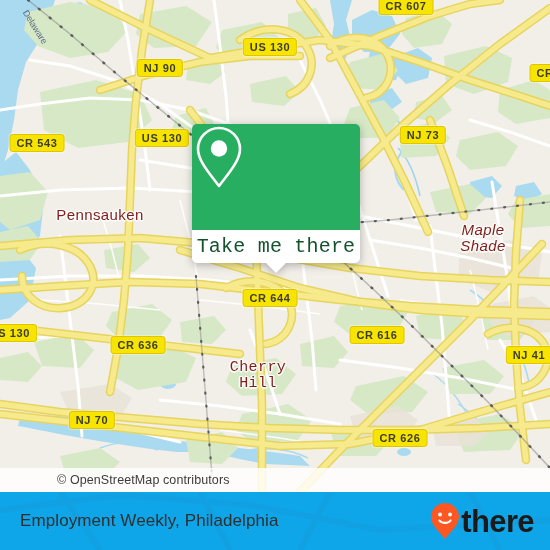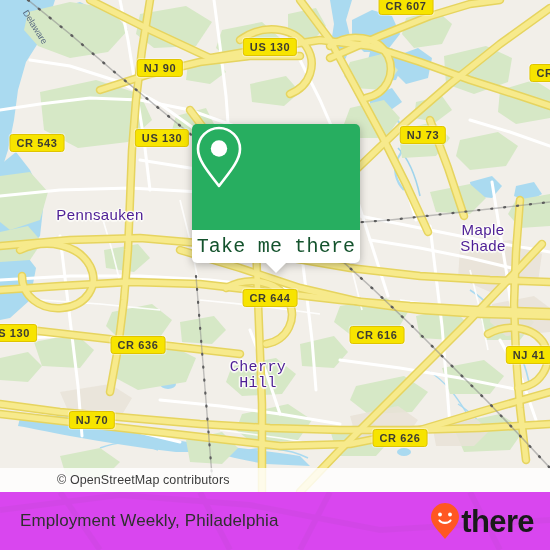--- a/index.html
+++ b/index.html
@@ -11,21 +11,21 @@
   #app{position:relative;width:550px;height:550px;overflow:hidden;background:#fff;}
 
   
   #map{position:absolute;left:0;top:0;width:550px;height:492px;overflow:hidden;background:#f2efe9;}
   #map svg{position:absolute;left:0;top:0;}
 
   
   .place-label{
     position:absolute;
     font-family:"Liberation Sans", sans-serif;
-    color:#4c1d95;
+    color:#7f1d1d;
     font-size:15px;
     letter-spacing:.4px;
     line-height:16px;
     text-align:center;
     transform:translate(-50%,-50%);
     white-space:pre-line;
     text-shadow:
       1.5px 0 1px #fdfcf9,-1.5px 0 1px #fdfcf9,0 1.5px 1px #fdfcf9,0 -1.5px 1px #fdfcf9,
       1px 1px 1px #fdfcf9,-1px -1px 1px #fdfcf9,1px -1px 1px #fdfcf9,-1px 1px 1px #fdfcf9;
     pointer-events:none;
@@ -101,21 +101,21 @@
     box-sizing:border-box;padding-left:9px;
   }
   #attribution-text{
     font-family:"Liberation Sans", sans-serif;
     font-size:12.5px;color:#3c3c3c;letter-spacing:.1px;margin-left:48px;
   }
 
   
   #footer{
     position:absolute;left:0;top:492px;width:550px;height:58px;
-    background:#d946ef;overflow:hidden;
+    background:#0ea5e9;overflow:hidden;
   }
   #footer-bg{position:absolute;left:0;top:-492px;opacity:.045;}
   #footer-title{
     position:absolute;left:20px;top:50%;transform:translateY(-50%);
     font-family:"Liberation Sans", sans-serif;
     font-size:17px;color:#2f2f2f;letter-spacing:.1px;white-space:nowrap;
   }
   #brand{
     position:absolute;right:16px;top:50%;transform:translateY(-50%);
     display:flex;align-items:center;gap:1px;
@@ -332,21 +332,21 @@
 
         <path d="M336,224 L390,220 L444,214 L498,208 L550,202" stroke="#8a8a8a" stroke-width="1.4" fill="none" opacity="0.5"></path>
         <path d="M336,224 L390,220 L444,214 L498,208 L550,202" stroke="#5d5d5d" stroke-width="2.2" stroke-dasharray="1 12" fill="none" stroke-linecap="round"></path>
 
         <path d="M196,276 L200,326 L204,376 L208,426 L212,476" stroke="#8a8a8a" stroke-width="1.4" fill="none" opacity="0.5"></path>
         <path d="M196,276 L200,326 L204,376 L208,426 L212,476" stroke="#5d5d5d" stroke-width="2.2" stroke-dasharray="1 12" fill="none" stroke-linecap="round"></path>
       </g>
     </svg>
 
     <div class="place-label" style="left:100px;top:215px;">Pennsauken</div>
-    <div class="place-label" style="left:483px;top:238px;">Maple
+    <div class="place-label" style="left:483px;top:238px;font-style:italic;">Maple
 Shade</div>
     <div class="place-label" style="left:258px;top:376px;font-family:Liberation Mono, monospace;">Cherry
 Hill</div>
 
     <div class="water-label" style="left:25px;top:6px;transform:rotate(58deg);">Delaware</div>
 
     <div class="shield" style="left:406px;top:6px;">CR 607</div>
     <div class="shield" style="left:270px;top:47px;">US 130</div>
     <div class="shield" style="left:160px;top:68px;">NJ 90</div>
     <div class="shield" style="left:545px;top:73px;">CR</div>

